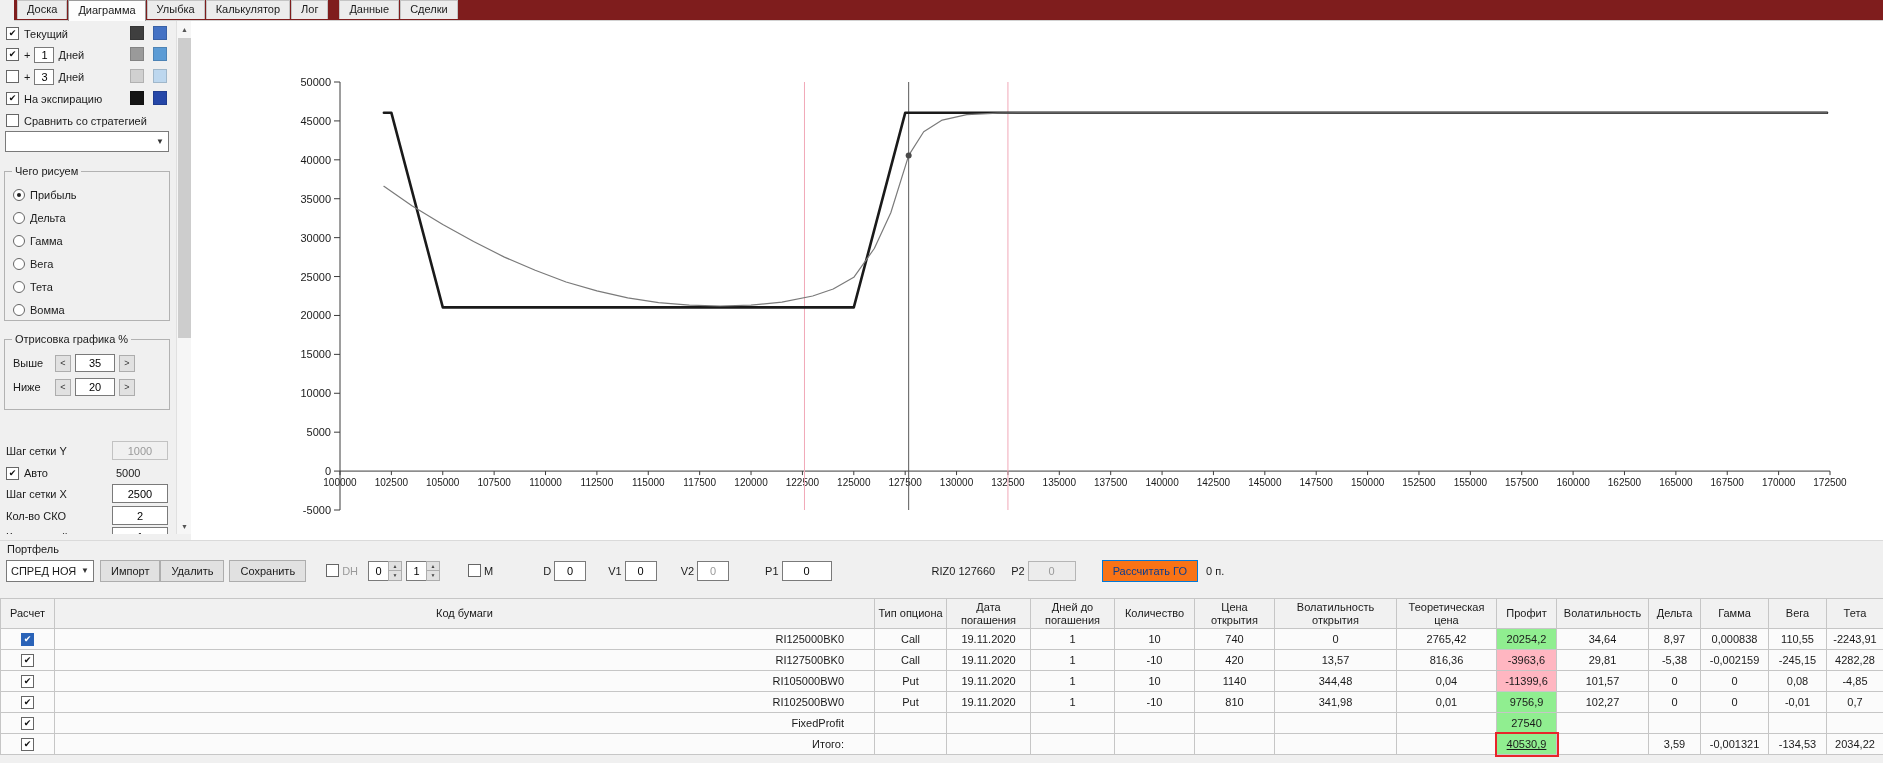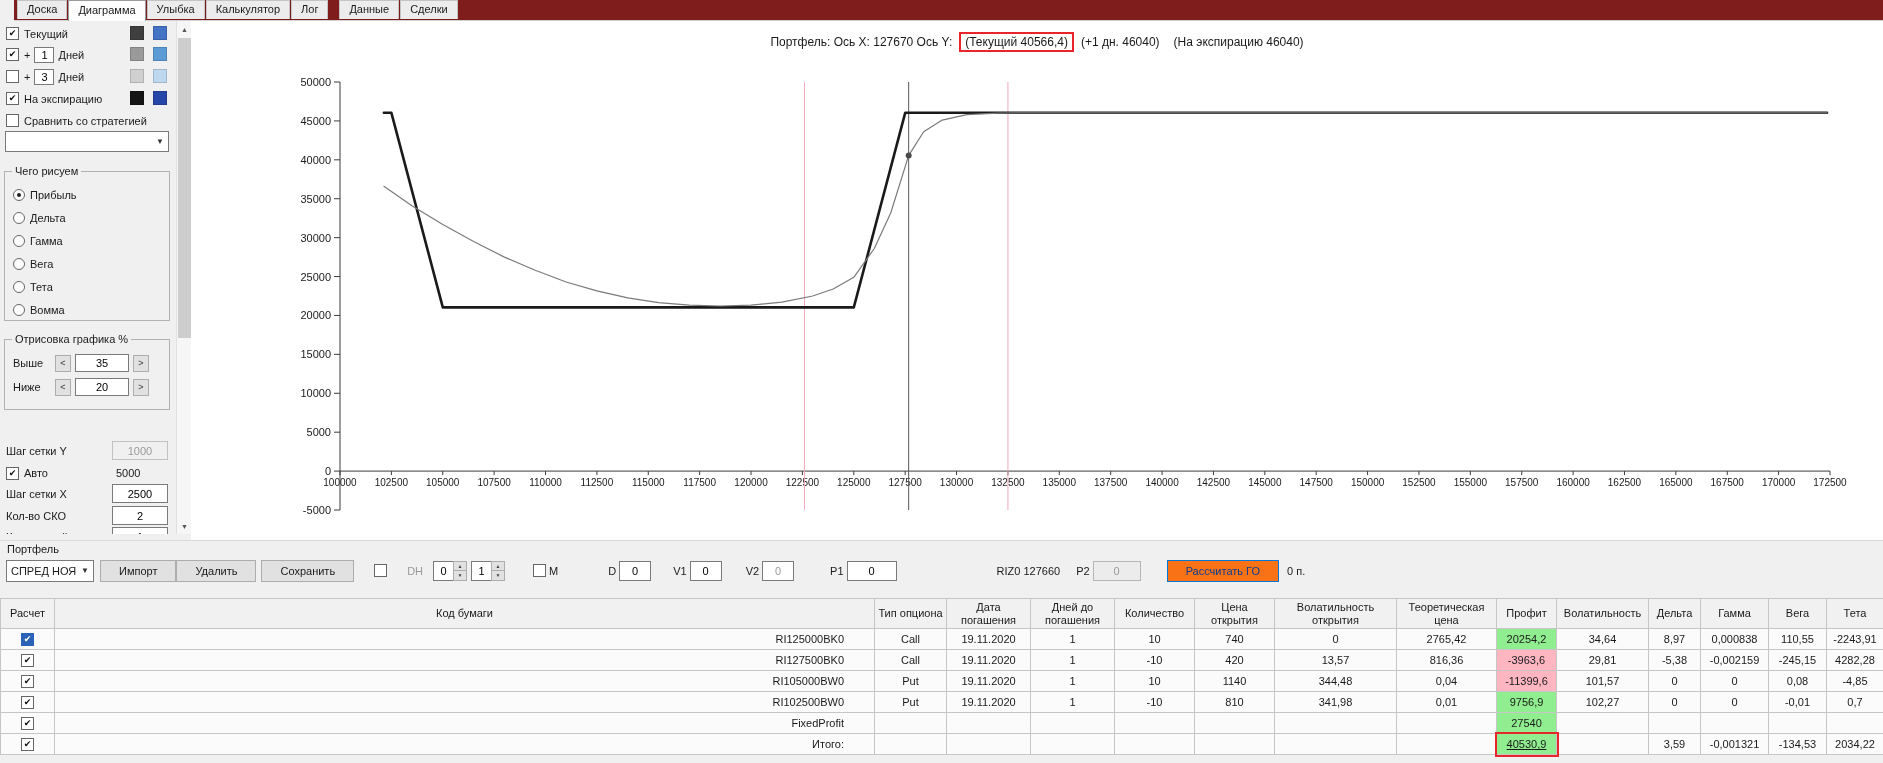--- a/index.html
+++ b/index.html
@@ -22,21 +22,21 @@
 .combo{position:absolute;left:5px;top:110px;width:164px;height:21px;background:#fff;border:1px solid #7a7a7a;display:flex;align-items:center;justify-content:space-between;padding:0 4px;color:#444}
 .combo .caret{font-size:8px;color:#333}
 .grp{position:absolute;left:4px;width:166px;border:1px solid #b2b2b2;padding:13px 8px 4px}
 .grp-title{position:absolute;top:-7px;left:7px;background:#f0f0f0;padding:0 3px}
 .radio-row{display:flex;align-items:flex-end;height:16px;margin-bottom:7px}
 .radio{width:12px;height:12px;border:1px solid #666;border-radius:50%;background:#fff;position:relative;flex:none}
 .radio.sel::after{content:"";position:absolute;left:3px;top:3px;width:4px;height:4px;border-radius:50%;background:#222}
 .pm-row{display:flex;align-items:center;height:20px;margin-bottom:4px}
 .pm-row .plbl{width:42px}
 .pmbtn{width:16px;height:17px;border:1px solid #adadad;background:#e1e1e1;display:inline-flex;align-items:center;justify-content:center;font-size:9px;color:#333}
-.pminp{width:54px;height:18px;border:1px solid #7a7a7a;text-align:center;font:inherit;margin:0 4px;padding:0;background:#fff}
+.pminp{width:40px;height:18px;border:1px solid #7a7a7a;text-align:center;font:inherit;margin:0 4px;padding:0;background:#fff}
 .frow{position:absolute;left:6px;width:166px;height:20px;display:flex;align-items:center}
 .finp{position:absolute;left:106px;top:0;width:56px;height:19px;border:1px solid #7a7a7a;background:#fff;text-align:center;font:inherit;padding:0}
 .finp.dis{background:#f0f0f0;border-color:#c2c2c2;color:#9a9a9a}
 .autostep{position:absolute;left:110px}
 
 
 .vscroll{position:absolute;left:176px;top:21px;width:15px;height:513px;background:#f6f6f6;border-left:1px solid #e0e0e0}
 .varr{position:absolute;left:0;width:15px;height:16px;display:flex;align-items:center;justify-content:center;font-size:7px;color:#555}
 .varr.up{top:0}.varr.down{bottom:0}
 .vthumb{position:absolute;left:1px;top:17px;width:13px;height:300px;background:#cdcdcd}
@@ -47,21 +47,21 @@
 .chart-title .seg{margin:0 7px}
 .redbox{border:2px solid #e8252a;padding:1px 4px;display:inline-block}
 #chart-svg{position:absolute;left:0;top:0}
 
 
 .bottom{position:absolute;left:0;top:540px;width:1883px;height:223px;background:#f0f0f0;border-top:1px solid #dadada}
 .grp-label{position:absolute;left:7px;top:2px}
 .controls{position:absolute;left:6px;top:18px;height:23px;display:flex;align-items:center;white-space:nowrap}
 .selbox{width:88px;height:22px;border:1px solid #7a7a7a;background:#fff;display:inline-flex;align-items:center;justify-content:space-between;padding:0 4px}
 .selbox .caret{font-size:8px;color:#333}
-.btn{height:22px;border:1px solid #adadad;background:#e1e1e1;font:inherit;padding:0 18px;display:inline-flex;align-items:center;cursor:default}
+.btn{height:22px;border:1px solid #adadad;background:#e1e1e1;font:inherit;padding:0 10px;display:inline-flex;align-items:center;cursor:default}
 .btn.primary{border:1px solid #0078d7;background:#f97316;color:#0a3d91}
 .tinp{height:20px;width:32px;border:1px solid #7a7a7a;background:#fff;font:inherit;text-align:center;padding:0}
 .tinp.dis{color:#9a9a9a}
 .tinp.disbg{color:#9a9a9a;background:#ececec;border-color:#b5b5b5}
 .glabel{color:#9a9a9a}
 .spin{display:inline-flex;height:20px}
 .spin .sv{width:20px;height:20px;border:1px solid #7a7a7a;border-right:none;text-align:center;font:inherit;padding:0;background:#fff}
 .sbtns{display:flex;flex-direction:column;width:14px}
 .sb{flex:1;font-size:5px;display:flex;align-items:center;justify-content:center;background:#e1e1e1;border:1px solid #adadad;color:#444}
 .sb+.sb{border-top:none}
@@ -203,23 +203,20 @@
   </div>
 </div>
 
 <div class="vscroll">
   <div class="varr up">▲</div>
   <div class="vthumb"></div>
   <div class="varr down">▼</div>
 </div>
 
 <div class="chart-panel">
-  <div class="chart-title">
-    <span class="seg">Портфель: Ось X: 127670 Ось Y:</span><span class="redbox">(Текущий 40566,4)</span><span class="seg">(+1 дн. 46040)</span><span class="seg">(На экспирацию 46040)</span>
-  </div>
   <svg id="chart-svg" width="1692" height="519" viewBox="0 0 1692 519">
       <line x1="149" y1="61" x2="149" y2="489" stroke="#3c3c3c" stroke-width="1"></line>
       <line x1="143" y1="489" x2="149" y2="489" stroke="#3c3c3c"></line>
       <text x="140" y="493" text-anchor="end" font-size="11" fill="#1a1a1a" font-family="Liberation Sans, sans-serif">-5000</text>
       <line x1="143" y1="450.09090909090907" x2="149" y2="450.09090909090907" stroke="#3c3c3c"></line>
       <text x="140" y="454.09090909090907" text-anchor="end" font-size="11" fill="#1a1a1a" font-family="Liberation Sans, sans-serif">0</text>
       <line x1="143" y1="411.1818181818182" x2="149" y2="411.1818181818182" stroke="#3c3c3c"></line>
       <text x="140" y="415.1818181818182" text-anchor="end" font-size="11" fill="#1a1a1a" font-family="Liberation Sans, sans-serif">5000</text>
       <line x1="143" y1="372.27272727272725" x2="149" y2="372.27272727272725" stroke="#3c3c3c"></line>
       <text x="140" y="376.27272727272725" text-anchor="end" font-size="11" fill="#1a1a1a" font-family="Liberation Sans, sans-serif">10000</text>
@@ -315,21 +312,21 @@
   <div class="controls">
     <span class="selbox">
       <span>СПРЕД НОЯ</span>
       <span class="caret">▼</span>
     </span>
     <span class="btn" style="margin-left:6px">Импорт</span>
     <span class="btn" style="">Удалить</span>
     <span class="btn" style="margin-left:5px">Сохранить</span>
 
     <span class="cb" style="margin-left:20px"></span>
-    <span class="glabel" style="margin-left:20px">DH</span>
+    <span class="glabel" style="margin-left:3px">DH</span>
     <span class="spin" style="margin-left:10px">
       <input class="sv" value="0" style="">
       <span class="sbtns">
           <span class="sb">▲</span>
           <span class="sb">▼</span>
         </span>
     </span>
     <span class="spin" style="margin-left:4px">
       <input class="sv" value="1" style="">
       <span class="sbtns">

